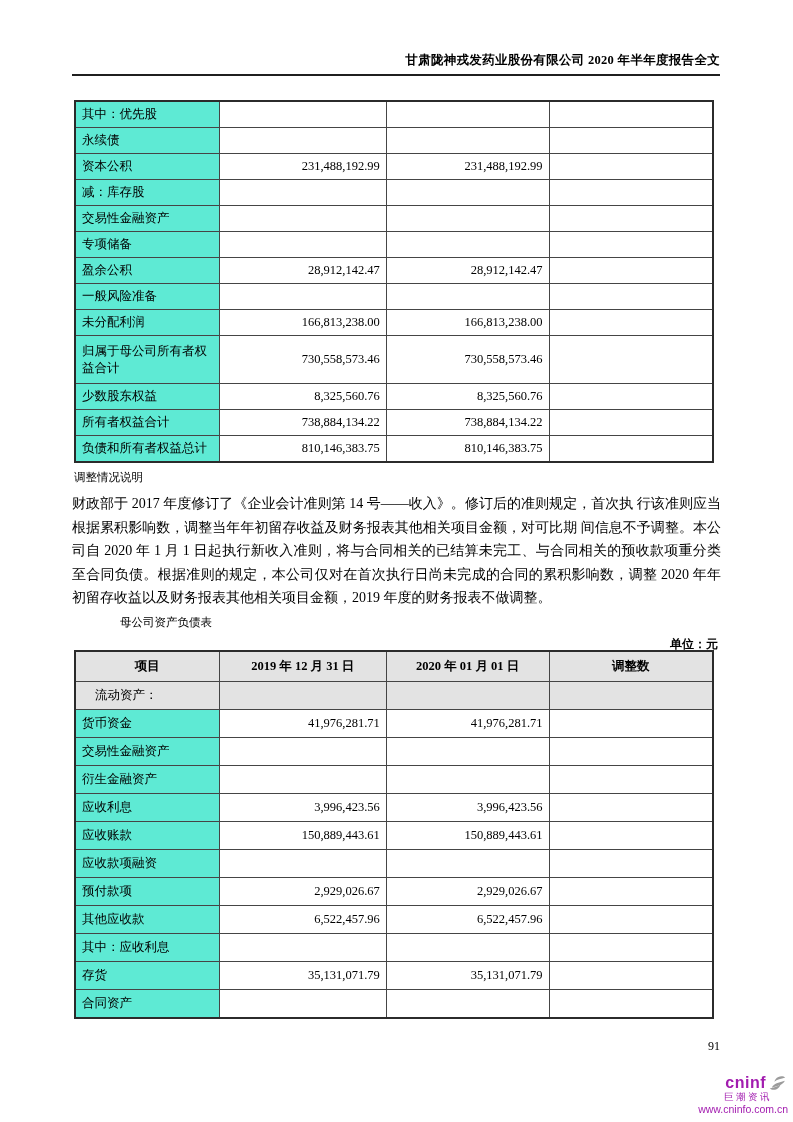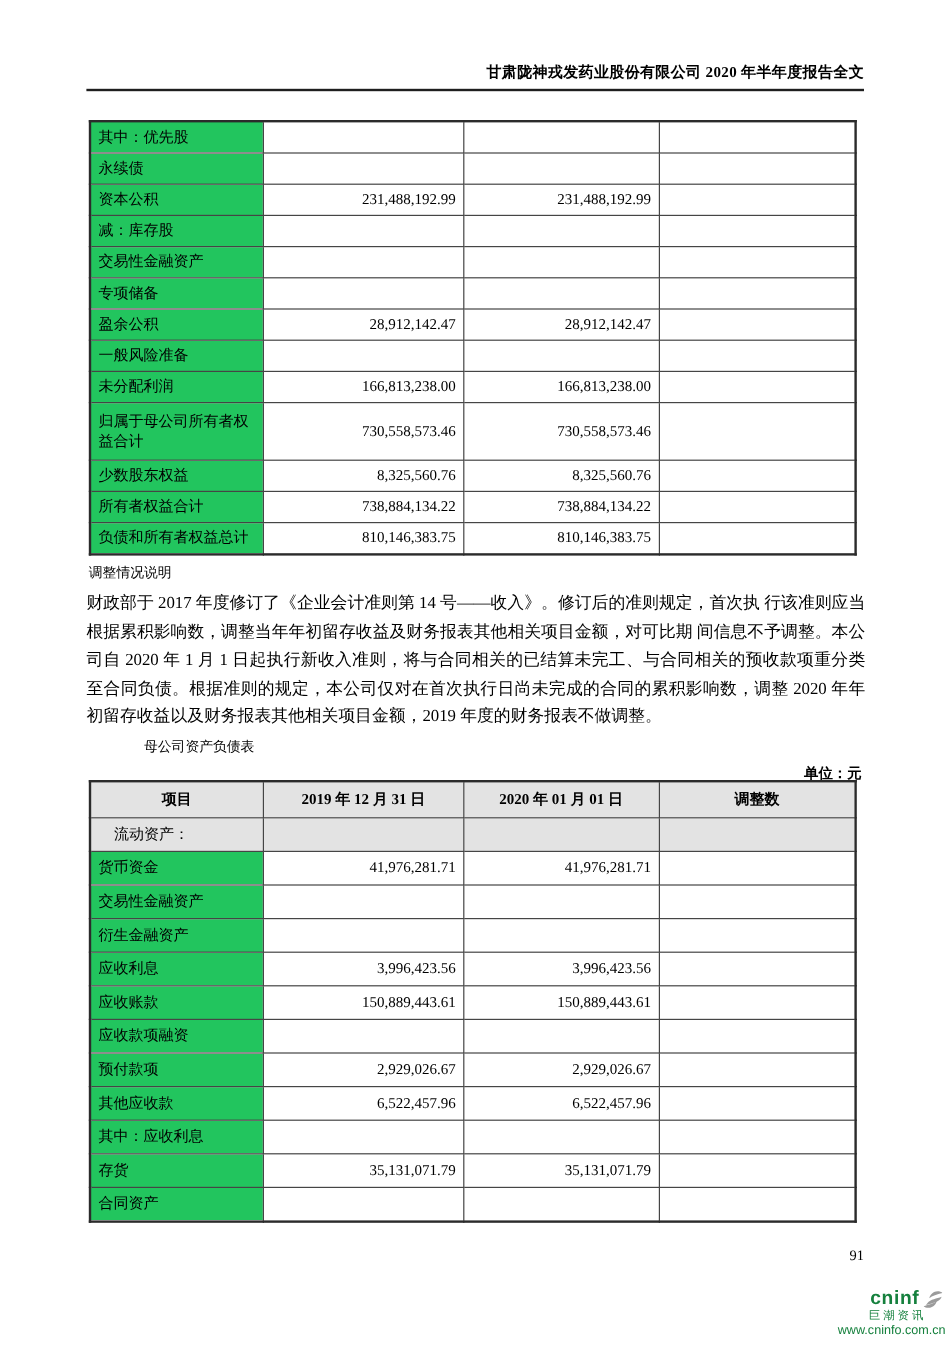--- a/index.html
+++ b/index.html
@@ -15,38 +15,38 @@
     position:absolute;left:74px;width:640px;border-collapse:collapse;table-layout:fixed;
     font-size:12.5px;border:2px solid #2b2b2b;
   }
   .fin-table td,.fin-table th{border:1px solid #454545;vertical-align:middle;padding:1px 6px;overflow:hidden;}
   .t1{top:100px;}
   .t2{top:650px;}
   .t1 td{height:23px;}
   .t1 tr.tall td{height:45px;}
   .t2 th{height:27px;background:#e3e3e3;font-weight:bold;text-align:center;}
   .t2 td{height:25px;}
-  .lbl{background:#22c55e;text-align:left;line-height:1.35;}
+  .lbl{background:#5eead4;text-align:left;line-height:1.35;}
   .num{text-align:right;background:#fff;font-variant-numeric:tabular-nums;}
   tr.gray-row td{background:#e3e3e3;padding-left:19px;}
   .ind0{padding-left:5px;}
   .ind1{padding-left:25px;}
   .ind2{padding-left:37px;}
   .ind3{padding-left:64px;}
   
   .note-title{position:absolute;left:74px;top:470px;font-size:11.5px;}
   .note-body{
     position:absolute;left:72px;top:492px;width:649px;font-size:14px;line-height:23.5px;
     text-align:justify;text-justify:inter-ideograph;
   }
   .caption{position:absolute;left:74px;top:615px;font-size:11.5px;margin-left:46px;}
   .unit{position:absolute;right:75px;top:636px;font-size:12px;font-weight:bold;}
   
   .page-number{position:absolute;right:73px;top:1039px;font-size:12px;}
-  .logo{position:absolute;right:5px;top:1074px;color:#15803d;font-family:"Liberation Sans",sans-serif;text-align:right;}
+  .logo{position:absolute;right:5px;top:1074px;color:#a21caf;font-family:"Liberation Sans",sans-serif;text-align:right;}
   .logo-row{display:flex;align-items:center;justify-content:flex-end;gap:1px;}
   .logo-brand{font-size:16px;font-weight:bold;letter-spacing:.5px;line-height:16px;}
   .logo-icon{width:21px;height:18px;display:inline-block;}
   .logo-cn{font-size:9.5px;letter-spacing:2.5px;margin:-1px 16px 0 0;line-height:11px;}
   .logo-url{font-size:10.5px;line-height:12px;margin-top:1px;}
 </style>
 </head>
 <body>
 
 <div class="page">

